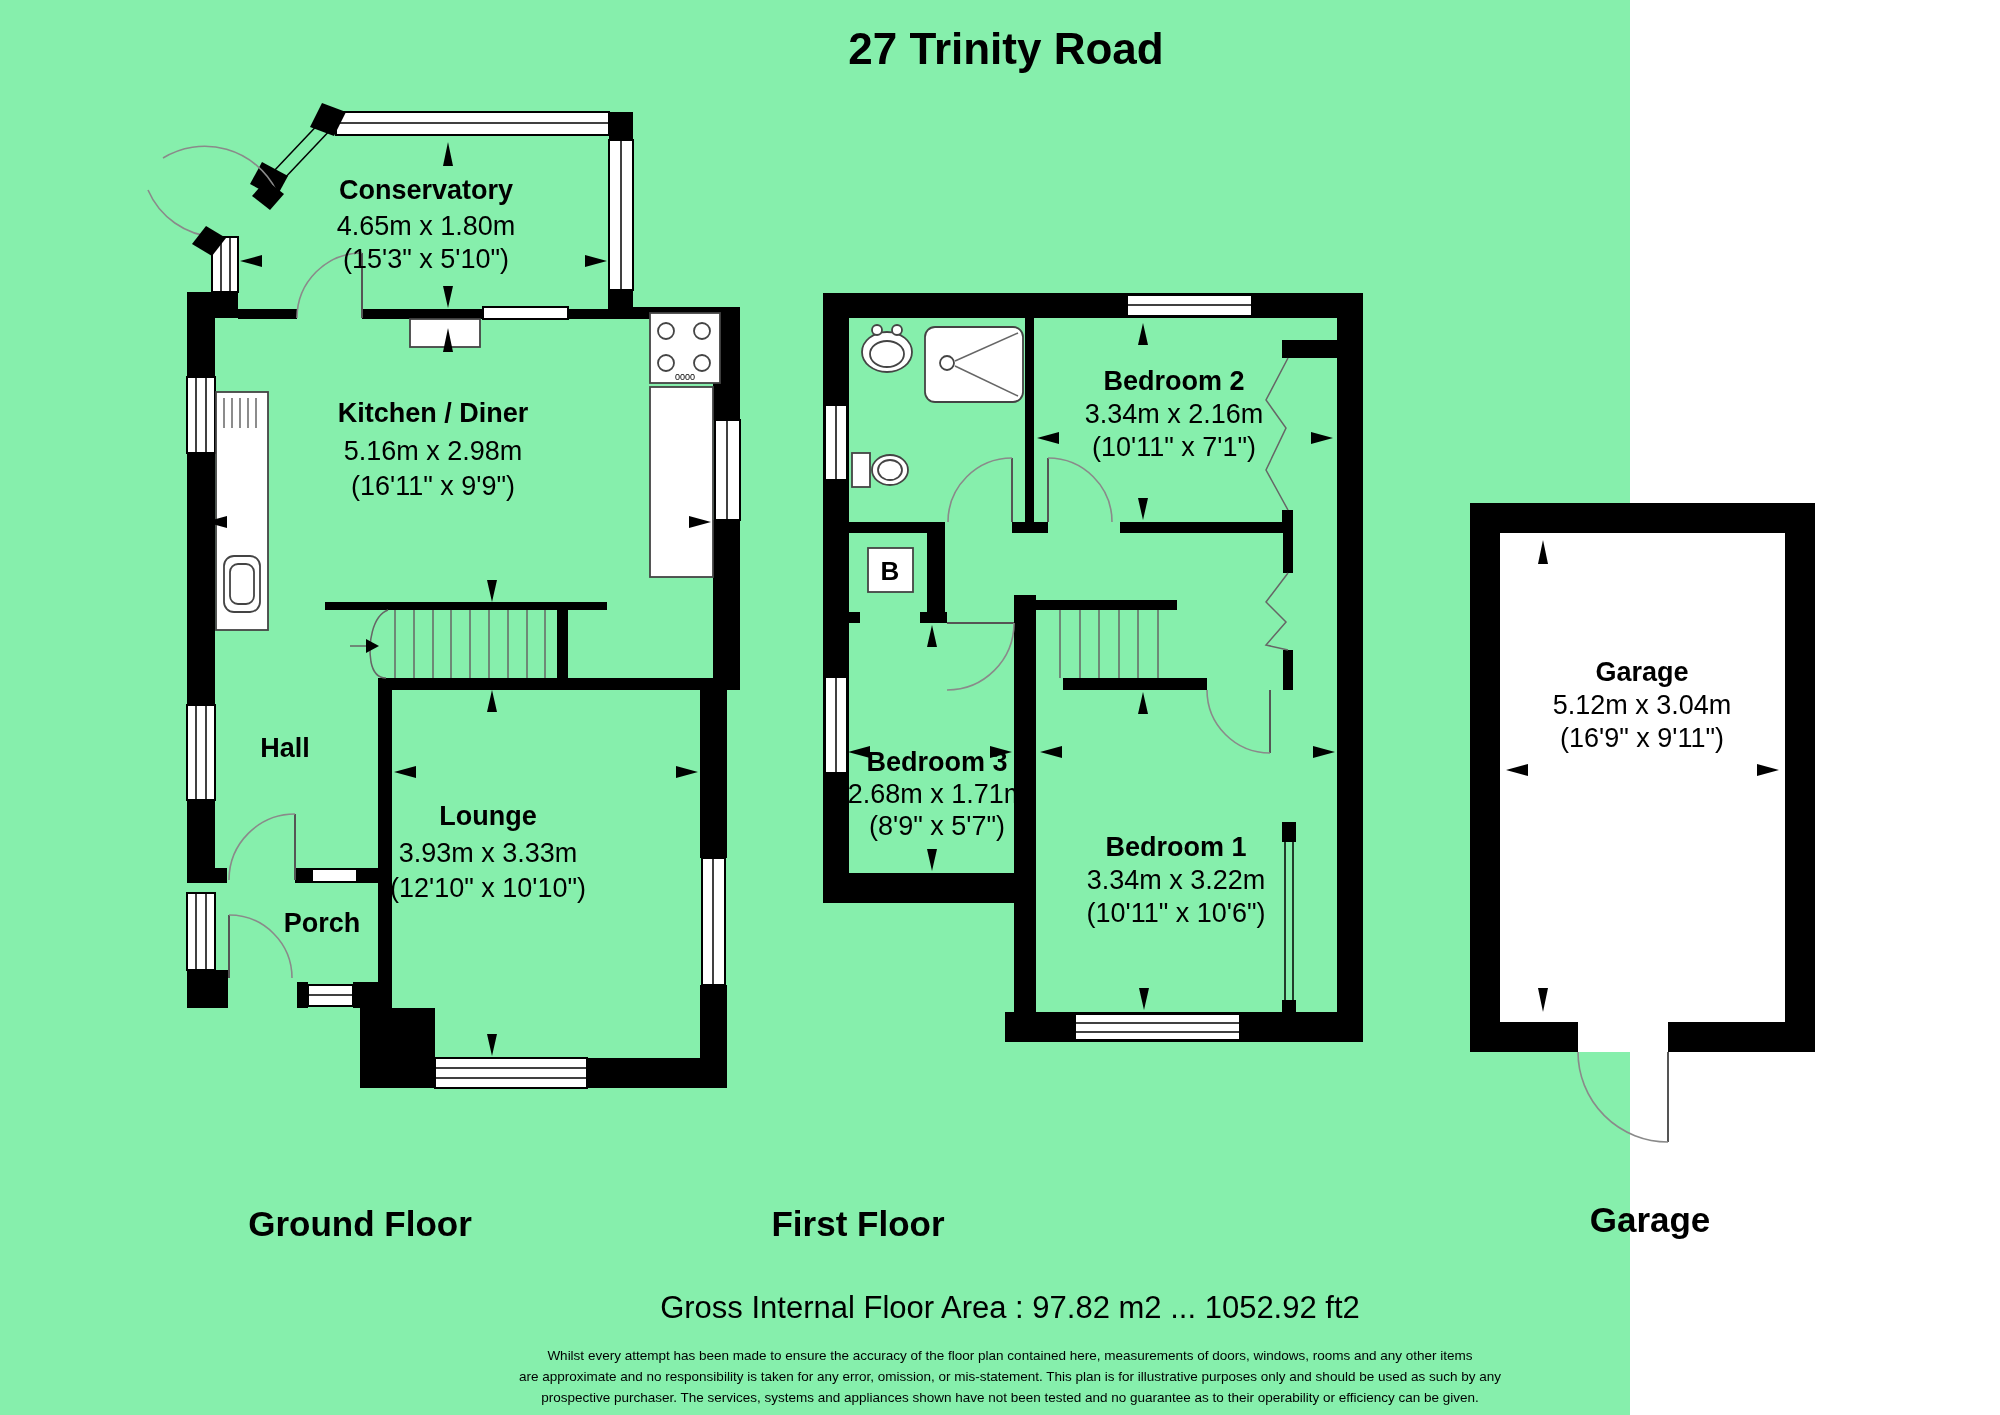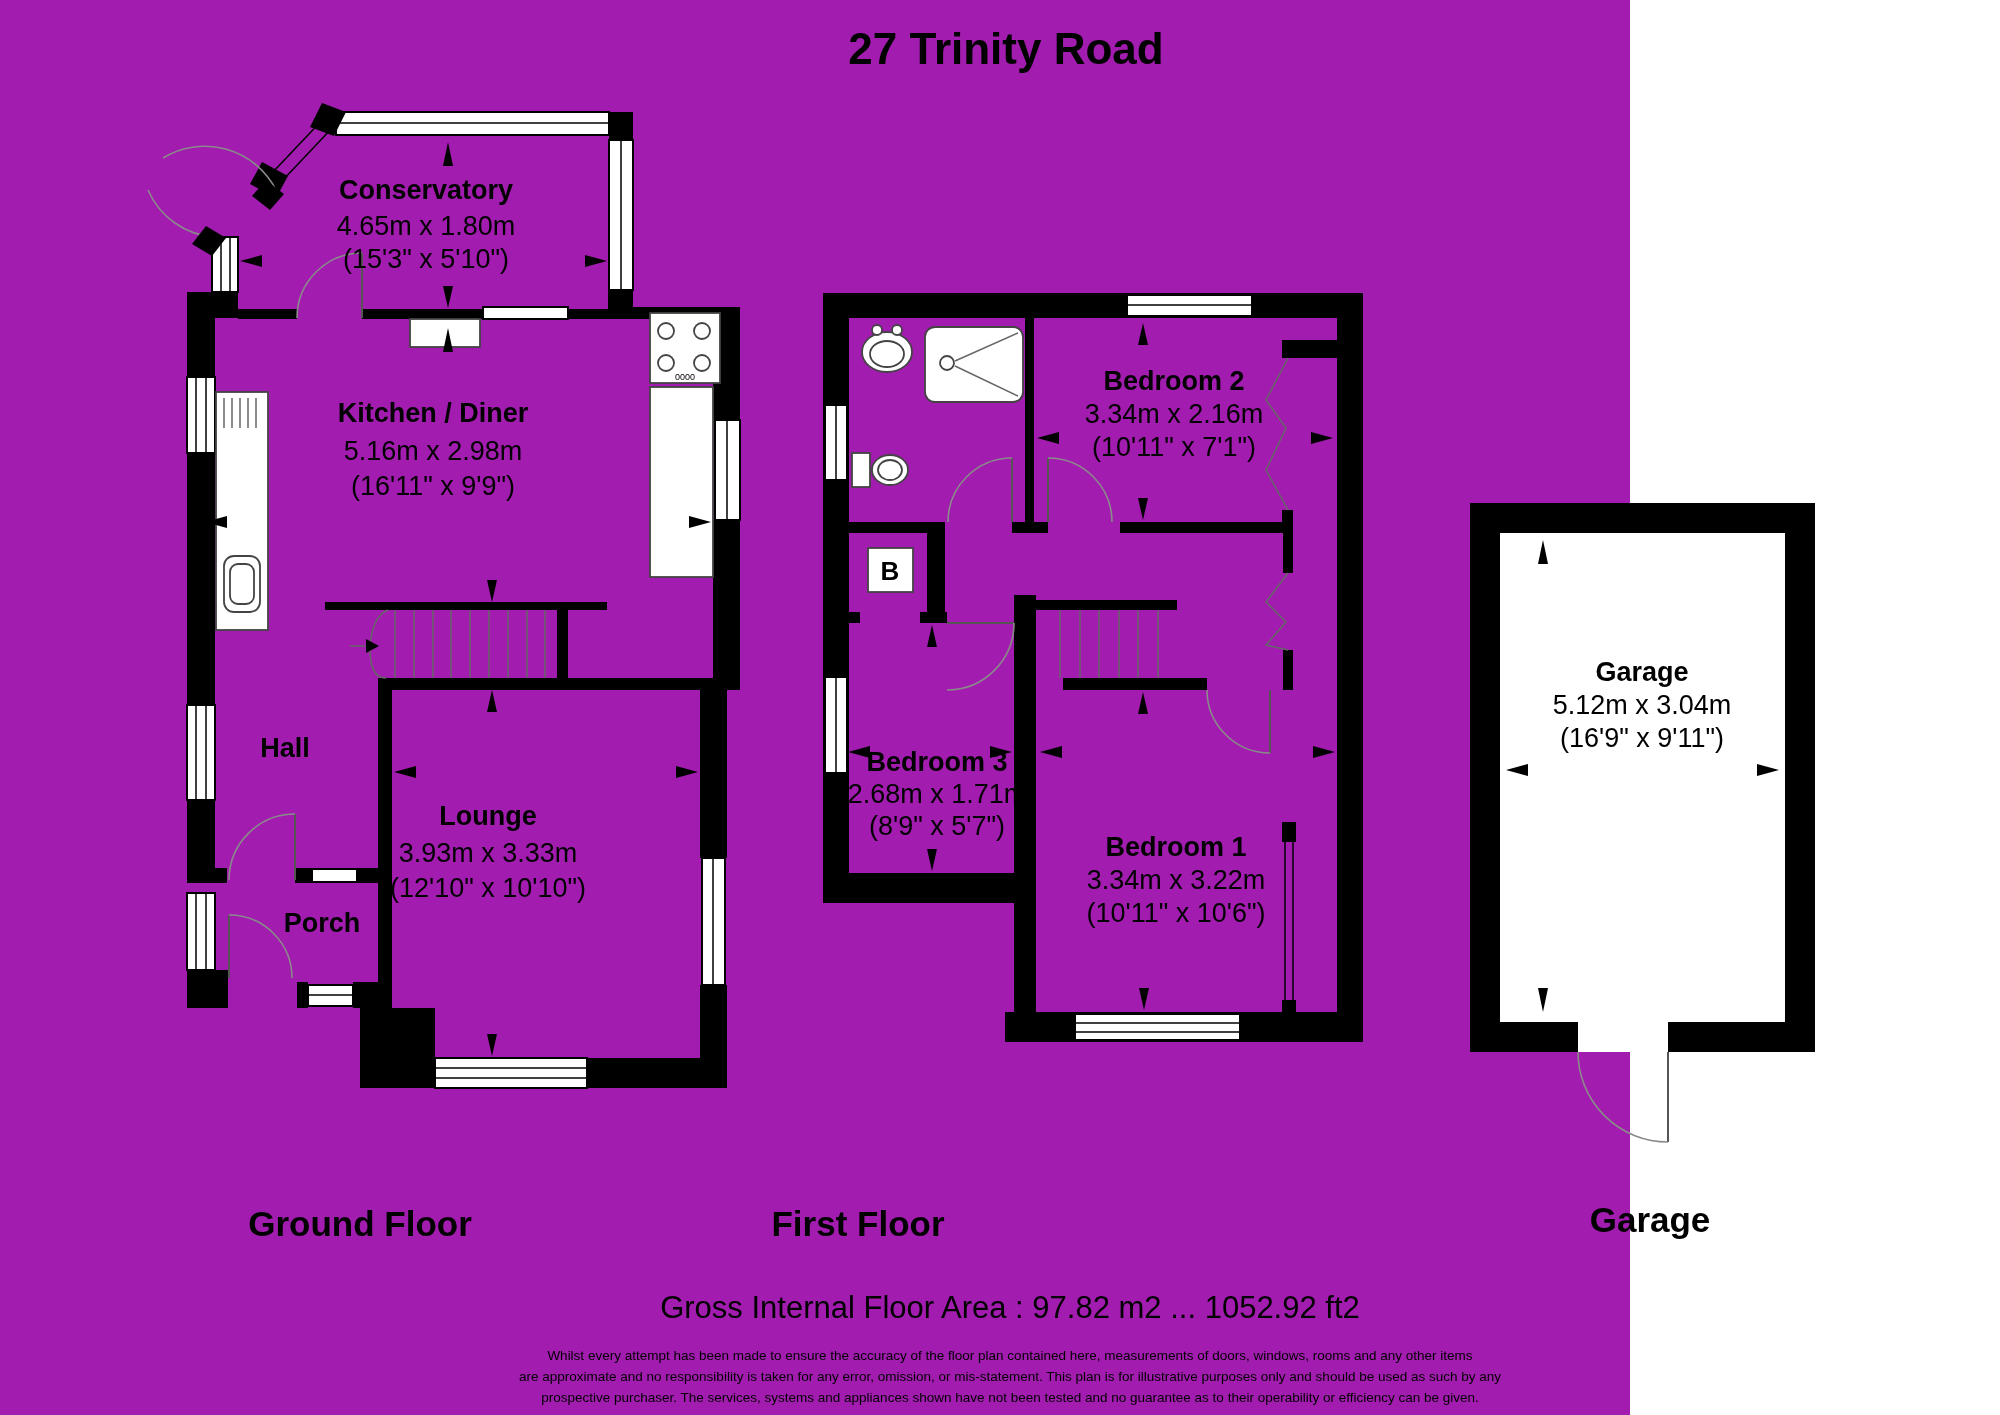--- a/index.html
+++ b/index.html
@@ -1,16 +1,16 @@
 <!DOCTYPE html>
 <html><head>
 <meta charset="utf-8">
 <style>
   html,body{margin:0;padding:0;background:#ffffff;}
-  .page{position:relative;width:1630px;height:1415px;background:#a21caf;font-family:"Liberation Sans",sans-serif;}
+  .page{position:relative;width:1630px;height:1415px;background:#86efac;font-family:"Liberation Sans",sans-serif;}
   svg{position:absolute;left:0;top:0;}
   text{fill:#000;}
   .title{font-size:44px;font-weight:bold;}
   .room-name{font-size:27px;font-weight:bold;}
   .room-dim{font-size:27px;font-weight:normal;}
   .section-label{font-size:35px;font-weight:bold;}
   .gross{font-size:31px;font-weight:normal;}
   .disclaimer{font-size:13.5px;font-weight:normal;}
   .boiler{font-size:26px;font-weight:bold;}
   .tiny{font-size:9px;}

